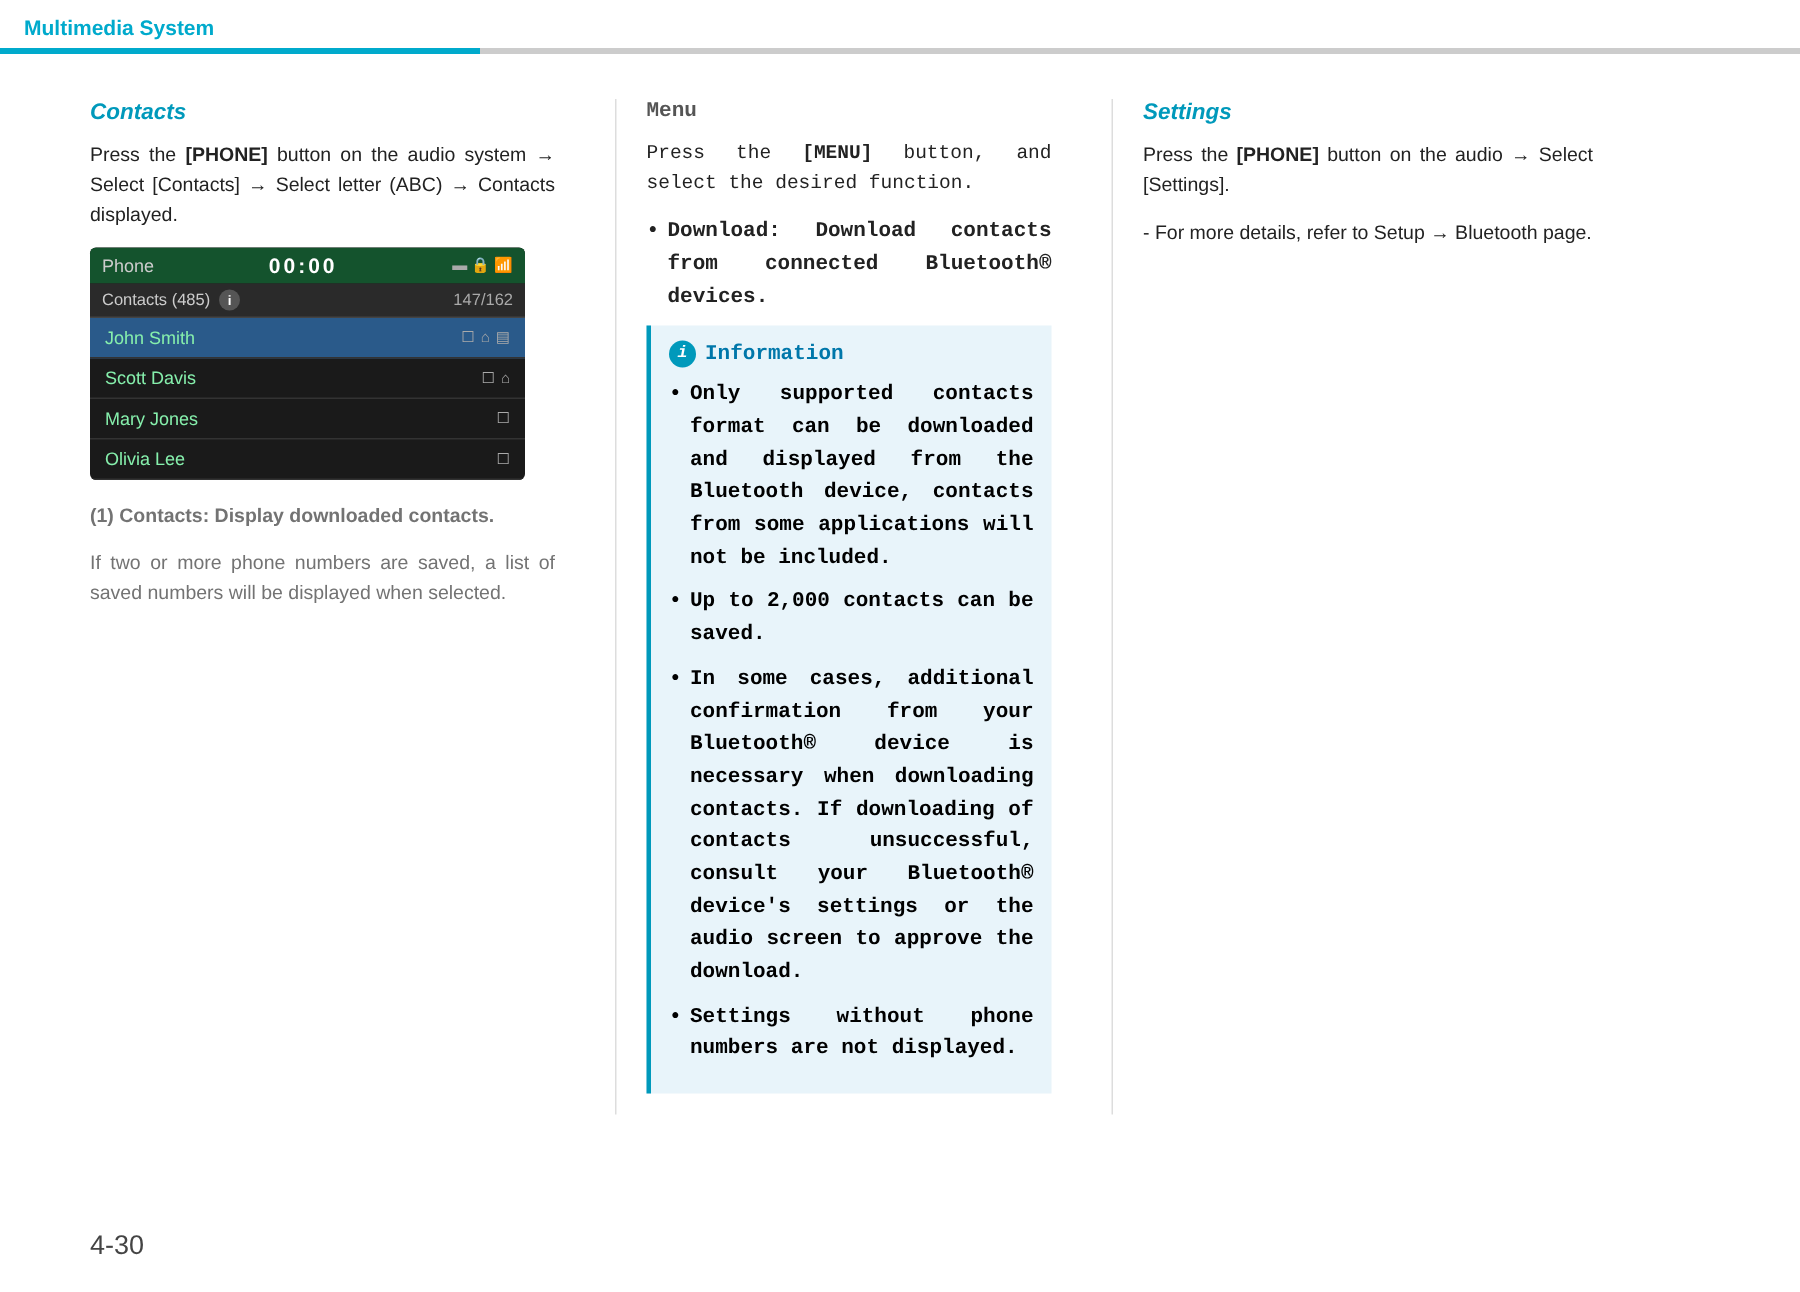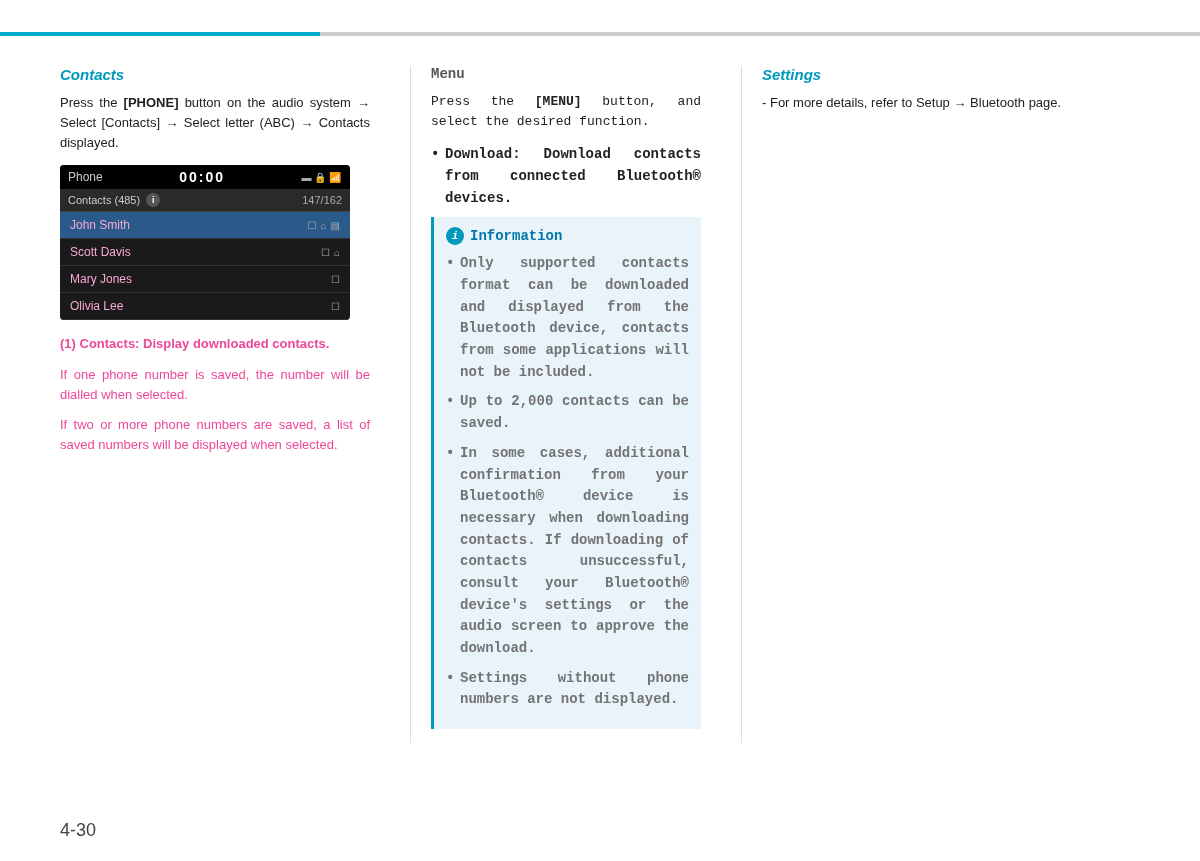--- a/index.html
+++ b/index.html
@@ -104,21 +104,21 @@
       background: #1a1a1a;
       border-radius: 4px;
       margin-bottom: 14px;
       overflow: hidden;
       width: 290px;
     }
     .phone-header-row {
       display: flex;
       align-items: center;
       justify-content: space-between;
-      background: #000000;
+      background: #14532d;
       padding: 4px 8px;
       color: #fff;
       font-size: 12px;
     }
     .phone-header-left {
       font-size: 12px;
       color: #ccc;
     }
     .phone-header-center {
       font-size: 14px;
@@ -174,37 +174,37 @@
       justify-content: space-between;
       padding: 6px 10px;
       border-bottom: 1px solid #333;
       color: #eee;
       font-size: 12px;
     }
     .phone-row.selected {
       background: #2a5a8a;
     }
     .phone-row-name {
-      color: #f9a8d4;
+      color: #86efac;
     }
     .phone-row-icons {
       display: flex;
       gap: 4px;
       align-items: center;
     }
     .phone-icon-small {
       font-size: 10px;
       color: #aaa;
     }
 
     
     .numbered-section {
       font-size: 13px;
       line-height: 1.55;
-      color: #ec4899;
+      color: #737373;
       text-align: justify;
     }
     .numbered-section p {
       margin-bottom: 10px;
     }
 
     
     .info-box {
       background: #e8f4fa;
       border-left: 3px solid #0099bb;
@@ -229,21 +229,21 @@
       background: #0099bb;
       border-radius: 50%;
       color: #fff;
       font-size: 11px;
       font-weight: bold;
       font-style: italic;
     }
     .info-body {
       font-size: 13px;
       line-height: 1.55;
-      color: #737373;
+      color: #000000;
       text-align: justify;
     }
     .bullet-list {
       padding-left: 0;
       list-style: none;
     }
     .bullet-list li {
       position: relative;
       padding-left: 14px;
       margin-bottom: 8px;
@@ -277,20 +277,23 @@
 
     
     .arrow {
       display: inline;
     }
   </style>
 </head>
 <body>
 
 <div class="header">
+  <div class="header-title-block">
+    <span class="header-title">Multimedia System</span>
+  </div>
   <div class="header-bar-blue"></div>
   <div class="header-bar-gray"></div>
 </div>
 
 <div class="page-content">
 
   <div class="col-left">
     <div class="section-title">Contacts</div>
     <div class="body-text">
       Press the <strong>[PHONE]</strong> button on the audio system <span class="arrow">→</span> Select [Contacts] <span class="arrow">→</span> Select letter (ABC) <span class="arrow">→</span> Contacts displayed.
@@ -334,21 +337,20 @@
       <div class="phone-row">
         <span class="phone-row-name">Olivia Lee</span>
         <span class="phone-row-icons">
           <span class="phone-icon-small">☐</span>
         </span>
       </div>
     </div>
 
     <div class="numbered-section">
       <p><strong>(1) Contacts: Display downloaded contacts.</strong></p>
-      <p>If one phone number is saved, the number will be dialled when selected.</p>
       <p>If two or more phone numbers are saved, a list of saved numbers will be displayed when selected.</p>
     </div>
   </div>
 
   <div class="col-separator"></div>
 
   <div class="col-middle">
     <div class="section-title-plain">Menu</div>
     <div class="body-text">
       Press the <strong>[MENU]</strong> button, and select the desired function.
@@ -369,19 +371,22 @@
         <li>Settings without phone numbers are not displayed.</li>
       </ul>
     </div>
   </div>
 
   <div class="col-separator"></div>
 
   <div class="col-right">
     <div class="section-title">Settings</div>
     <div class="body-text">
+      Press the <strong>[PHONE]</strong> button on the audio <span class="arrow">→</span> Select [Settings].
+    </div>
+    <div class="body-text">
       - For more details, refer to Setup <span class="arrow">→</span> Bluetooth page.
     </div>
   </div>
 
 </div>
 
 <div class="page-number">4-30</div>
 
 </body></html>

